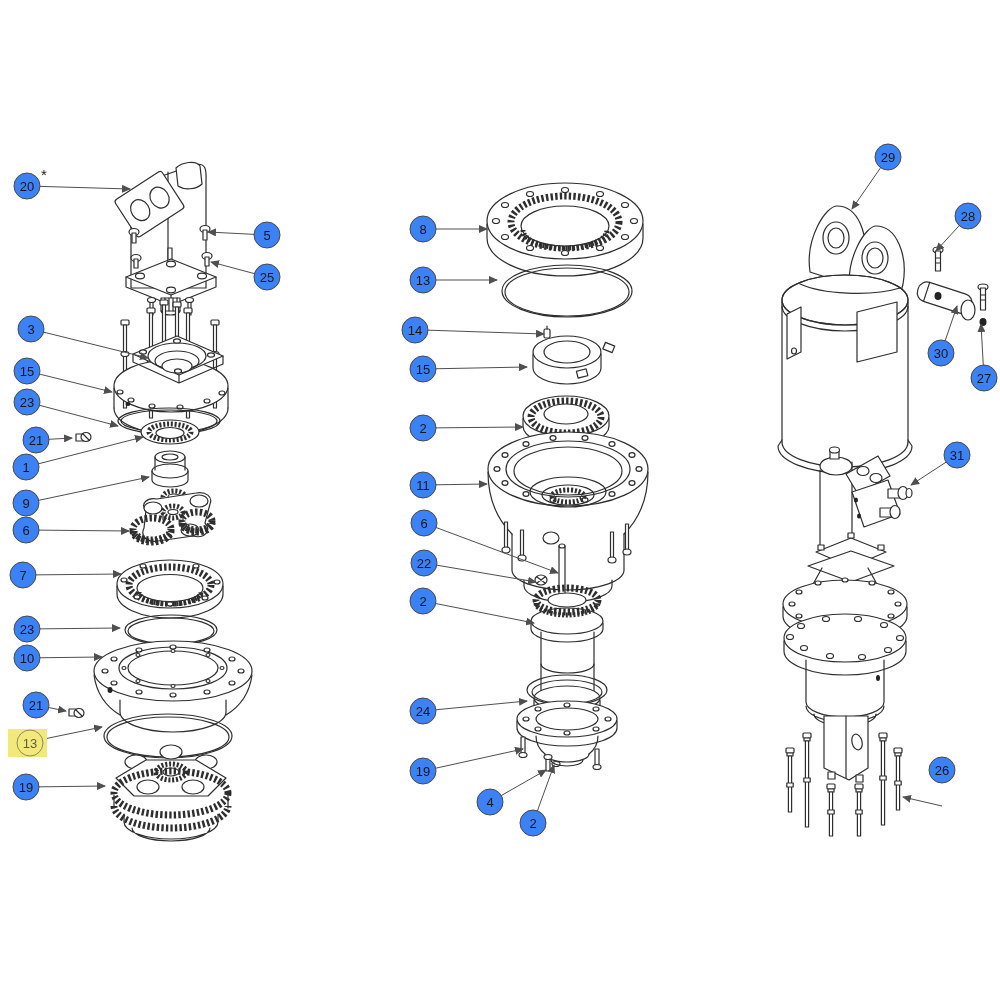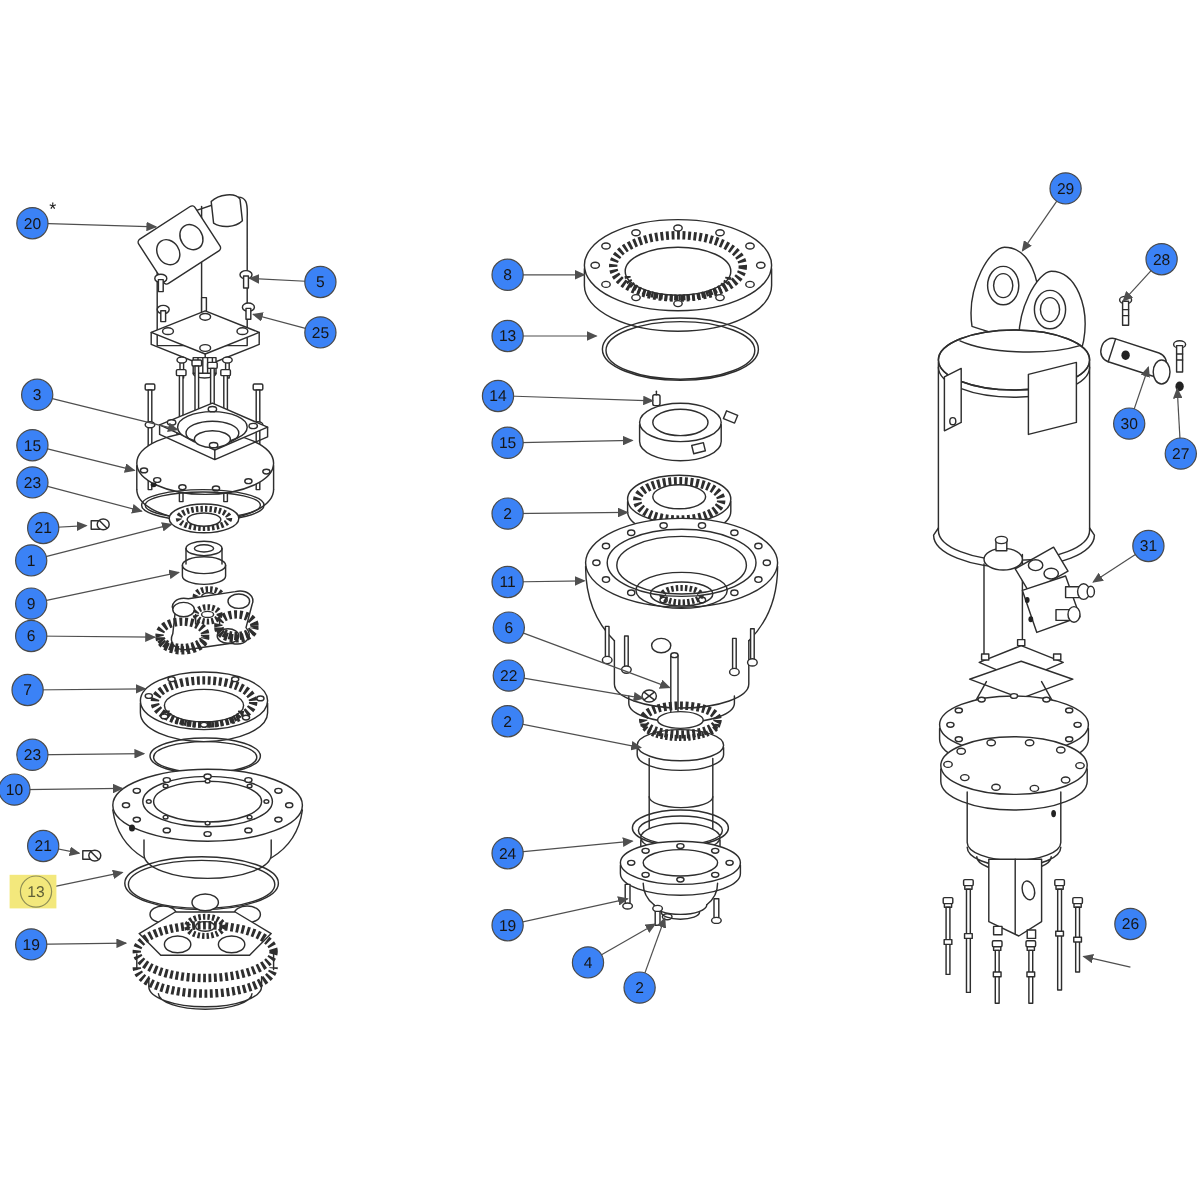--- a/index.html
+++ b/index.html
@@ -568,21 +568,21 @@
     </div>
 <div class="callout" style="left:26px;top:530px">
       <span>6</span>
     </div>
 <div class="callout" style="left:23px;top:575px">
       <span>7</span>
     </div>
 <div class="callout" style="left:27px;top:629px">
       <span>23</span>
     </div>
-<div class="callout" style="left:12px;top:658px">
+<div class="callout" style="left:27px;top:658px">
       <span>10</span>
     </div>
 <div class="callout" style="left:36px;top:705px">
       <span>21</span>
     </div>
 <div class="callout hl" style="left:30px;top:743px">
       <span>13</span>
     </div>
 <div class="callout" style="left:26px;top:787px">
       <span>19</span>

